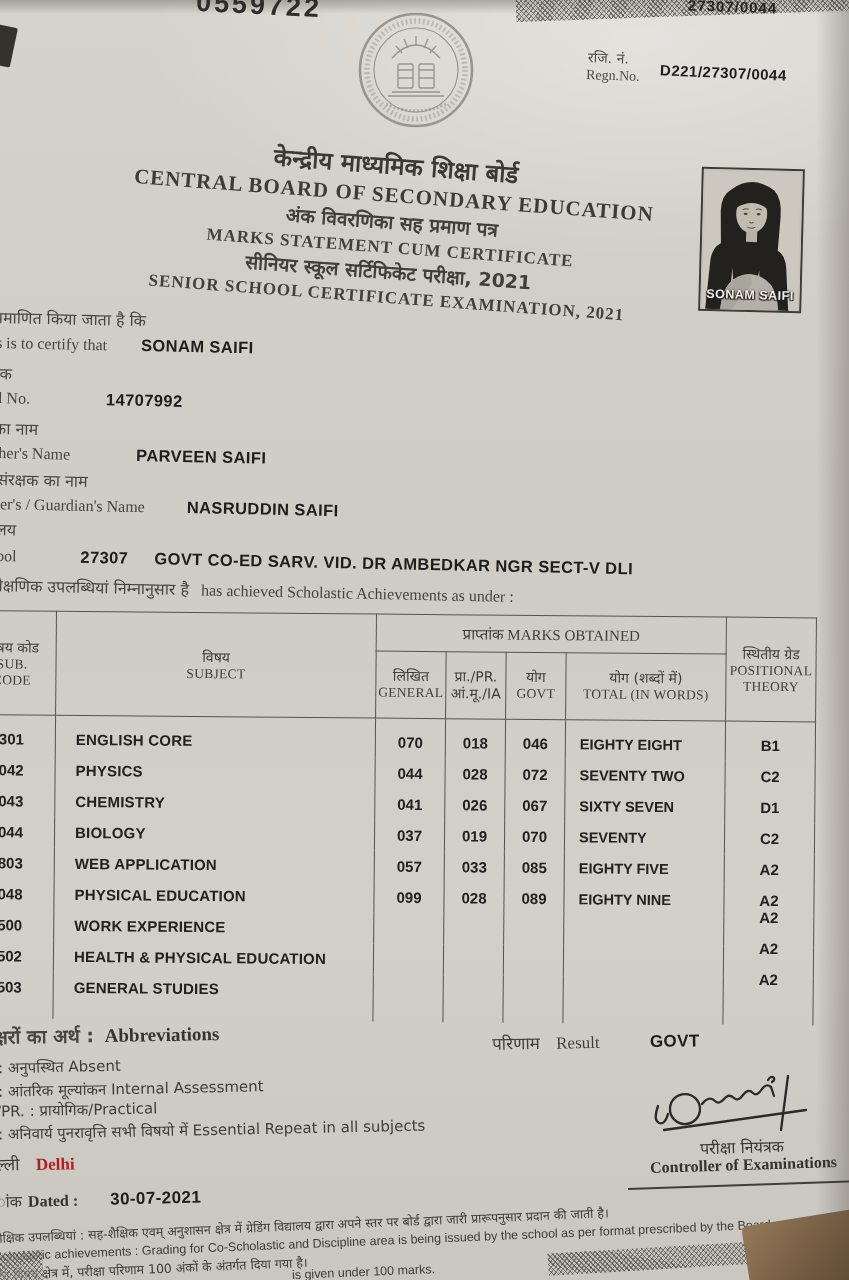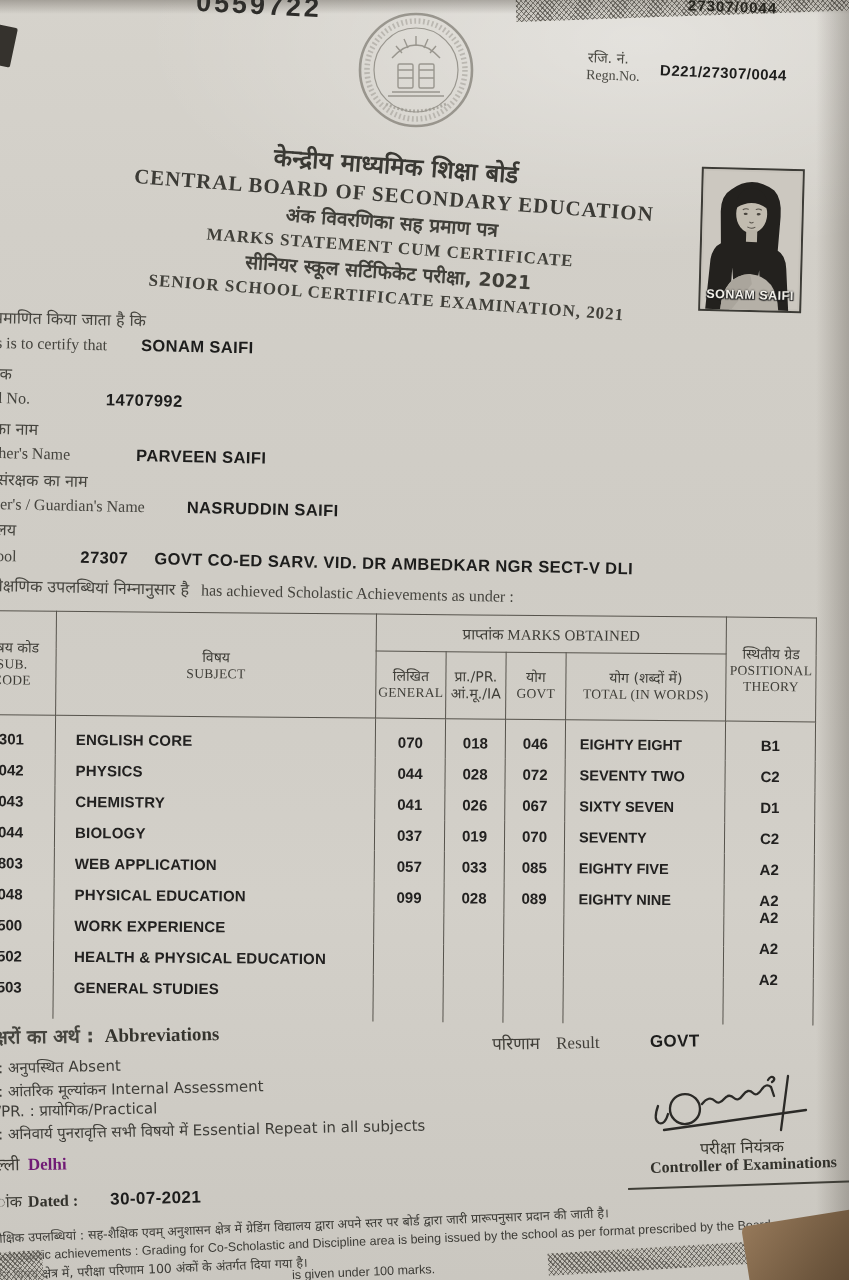--- a/index.html
+++ b/index.html
@@ -356,21 +356,21 @@
       <path d="M140 18 l-7 54"></path>
       <path d="M16 72 L158 52"></path>
     </g>
   </svg>
   <div class="line sign-hi hi">परीक्षा नियंत्रक</div>
   <div class="line sign-en serif">Controller of Examinations</div>
   <div class="sign-rule"></div>
 
   <div class="line place-line">
     <span class="hi">ल्ली</span>
-    <span class="serif b" style="margin-left:4px;color:#701a75;font-family:Liberation Serif, serif;">Delhi</span>
+    <span class="serif b" style="margin-left:12px;color:#b91c1c;font-family:Liberation Serif, serif;">Delhi</span>
   </div>
   <div class="line date-line">
     <span class="hi">ांक</span>
     <span class="serif b" style="margin-left:2px;color:#33322c;">Dated :</span>
     <span class="val" style="margin-left:28px;font-size:17px;">30-07-2021</span>
   </div>
 
   <div class="line note hi" style="left:-6px;top:1230px;">शैक्षिक उपलब्धियां : सह-शैक्षिक एवम् अनुशासन क्षेत्र में ग्रेडिंग विद्यालय द्वारा अपने स्तर पर बोर्ड द्वारा जारी प्रारूपनुसार प्रदान की जाती है।</div>
   <div class="line note note-en" style="left:-6px;top:1250px;">Scholastic achievements : Grading for Co-Scholastic and Discipline area is being issued by the school as per format prescribed by the Board.</div>
   <div class="line note hi" style="left:-6px;top:1267px;">रित विषय क्षेत्र में, परीक्षा परिणाम 100 अंकों के अंतर्गत दिया गया है।</div>

